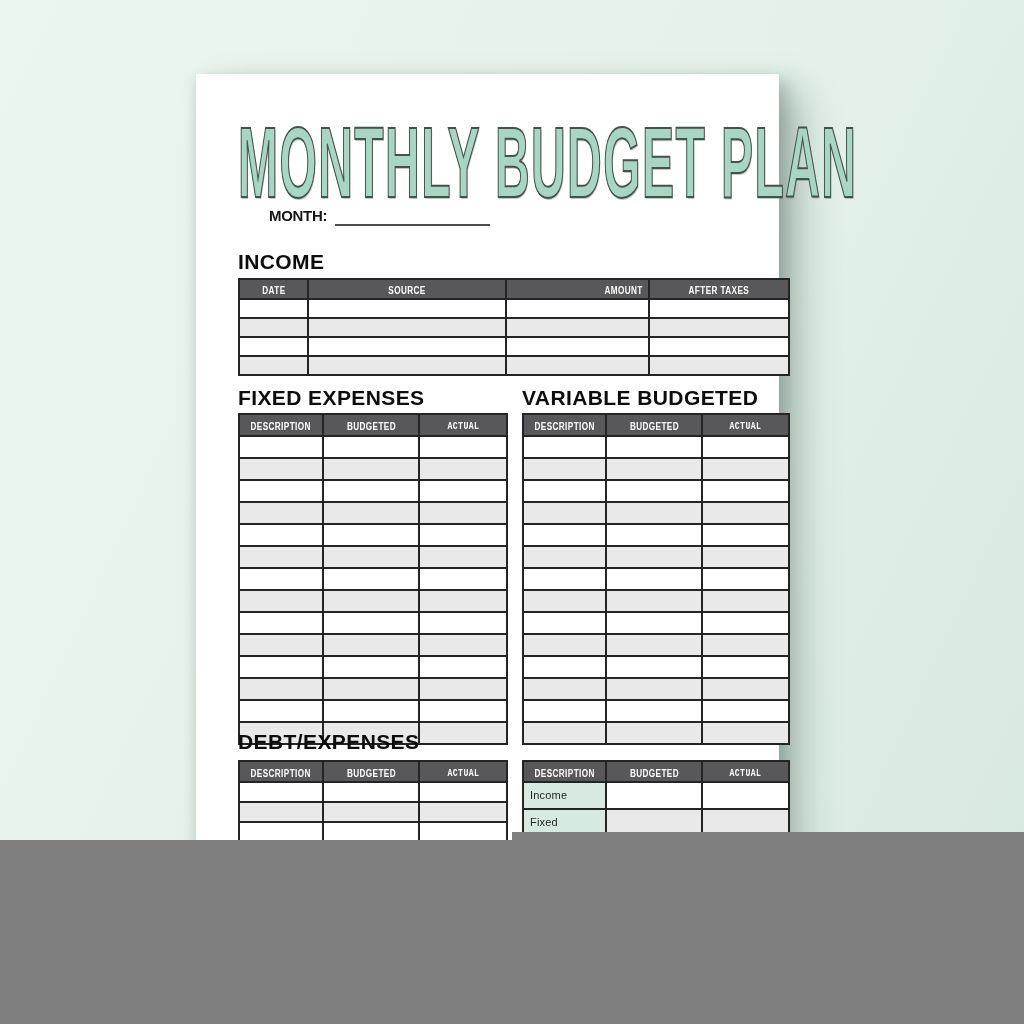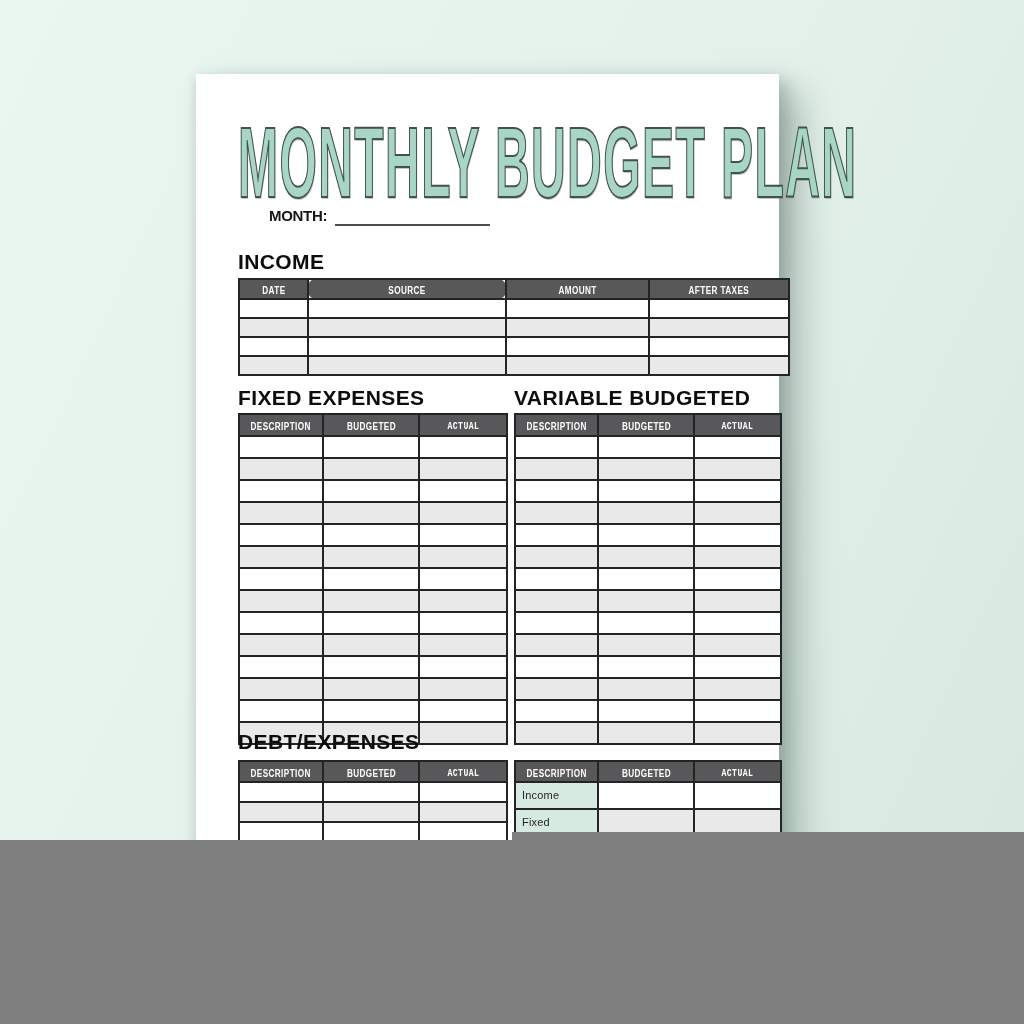--- a/index.html
+++ b/index.html
@@ -48,21 +48,21 @@
   }
   .fline{flex:1; border-bottom:2px solid var(--line); height:16px; margin-left:8px;}
 
   
   .h2{
     font-size:21px; font-weight:800; color:#0d0d0d; letter-spacing:.4px;
     line-height:26px; margin:0; white-space:nowrap;
   }
   .sec-income-h{position:absolute; left:42px; top:175px;}
   .row2{position:absolute; left:42px; width:552px; display:grid;
-        grid-template-columns:270px 268px; column-gap:6px;}
+        grid-template-columns:270px 268px; column-gap:14px;}
   .exp-h-row{top:311px;}
   .bot-h-row{top:655px;}
   .tbl-income-wrap{position:absolute; left:42px; top:204px; width:552px;}
   .exp-tables{top:339px;}
   .bot-tables{top:686px;}
 
   
   table{border-collapse:collapse; width:100%; table-layout:fixed; background:#fff;}
   th,td{border:2px solid var(--tborder); padding:0; overflow:hidden;}
   th{background:var(--thead); text-align:center; vertical-align:middle;}
@@ -70,22 +70,22 @@
     color:#fff; font-size:10.5px; font-weight:700; letter-spacing:.5px;
     display:inline-block; transform:scaleX(.78); white-space:nowrap;
   }
   tbody tr:nth-child(even) td{background:var(--stripe);}
   td.tint{background:var(--tint) !important; vertical-align:middle;}
   .lbl{font-size:11px; color:#262626; padding-left:6px; letter-spacing:.2px; display:block;}
 
   .tbl-income th{height:18px;margin-top:40px;}
   .tbl-income td{height:17px;}
   .tbl-income th:nth-child(1){width:12.4%;}
-  .tbl-income th:nth-child(2){width:36.2%;border-radius:8px;}
-  .tbl-income th:nth-child(3){width:25.9%;}
+  .tbl-income th:nth-child(2){width:36.2%;}
+  .tbl-income th:nth-child(3){width:25.9%;text-align:right;}
   .tbl-income th:nth-child(4){width:25.5%;}
 
   .t3 th:nth-child(1){width:31.3%;}
   .t3 th:nth-child(2){width:36%;}
   .t3 th:nth-child(3){width:32.7%;font-family:Liberation Mono, monospace;}
 
   .tbl-exp th{height:20px;}
   .tbl-exp td{height:20px;}
   .tbl-bot th{height:19px;}
   .tbl-bot td{height:18px;}

